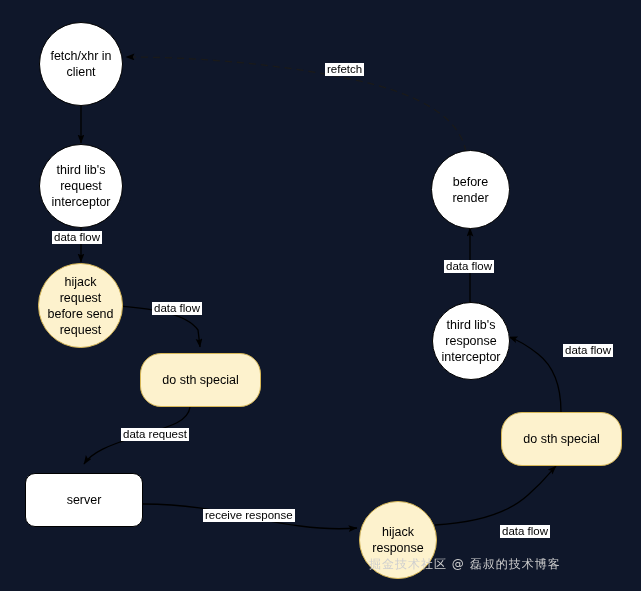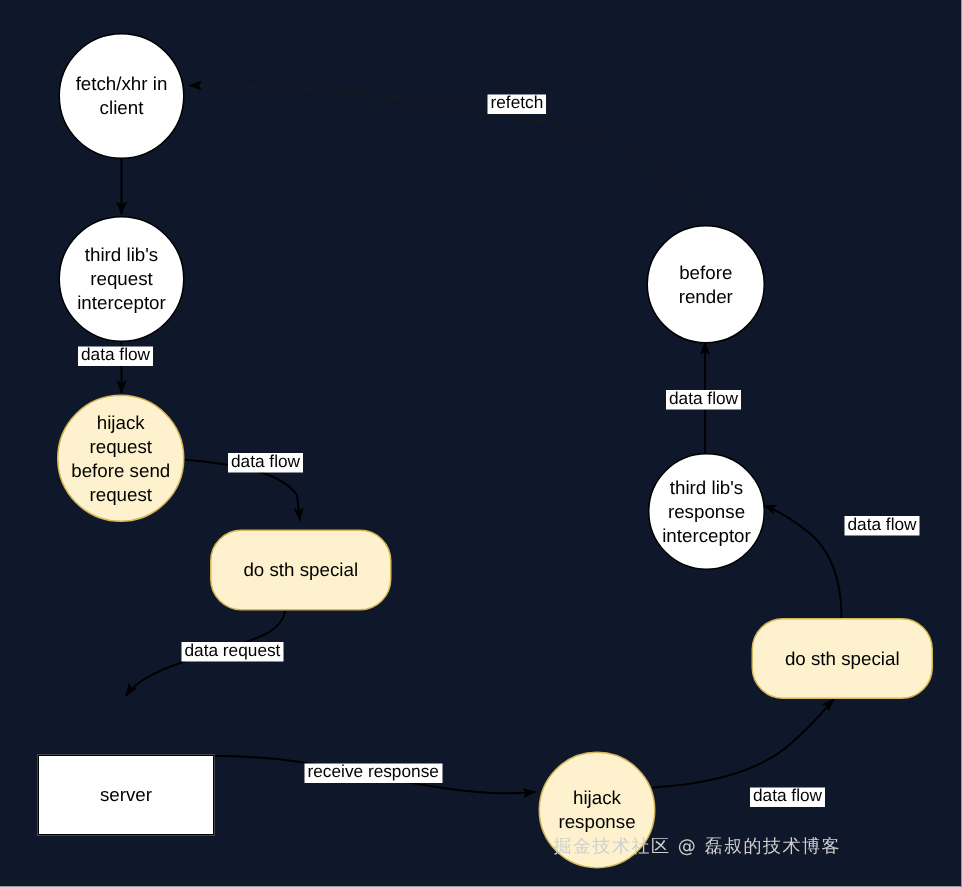--- a/index.html
+++ b/index.html
@@ -44,22 +44,21 @@
   }
   .node-circle.accent {
     border-color: #d6b656;
     background: #fdf2cd;
   }
   .node-rect {
     border: 1.2px solid #000000;
     background: #ffffff;
   }
   .node-rect.rounded {
-    border-radius: 0;
-    margin-top: 30px;
+    border-radius: 10px;
   }
   .node-rect.accent {
     border: 1.2px solid #d6b656;
     background: #fdf2cd;
   }
   .node-label {
     display: block;
     padding: 0 4px;
     white-space: pre-line;
   }

